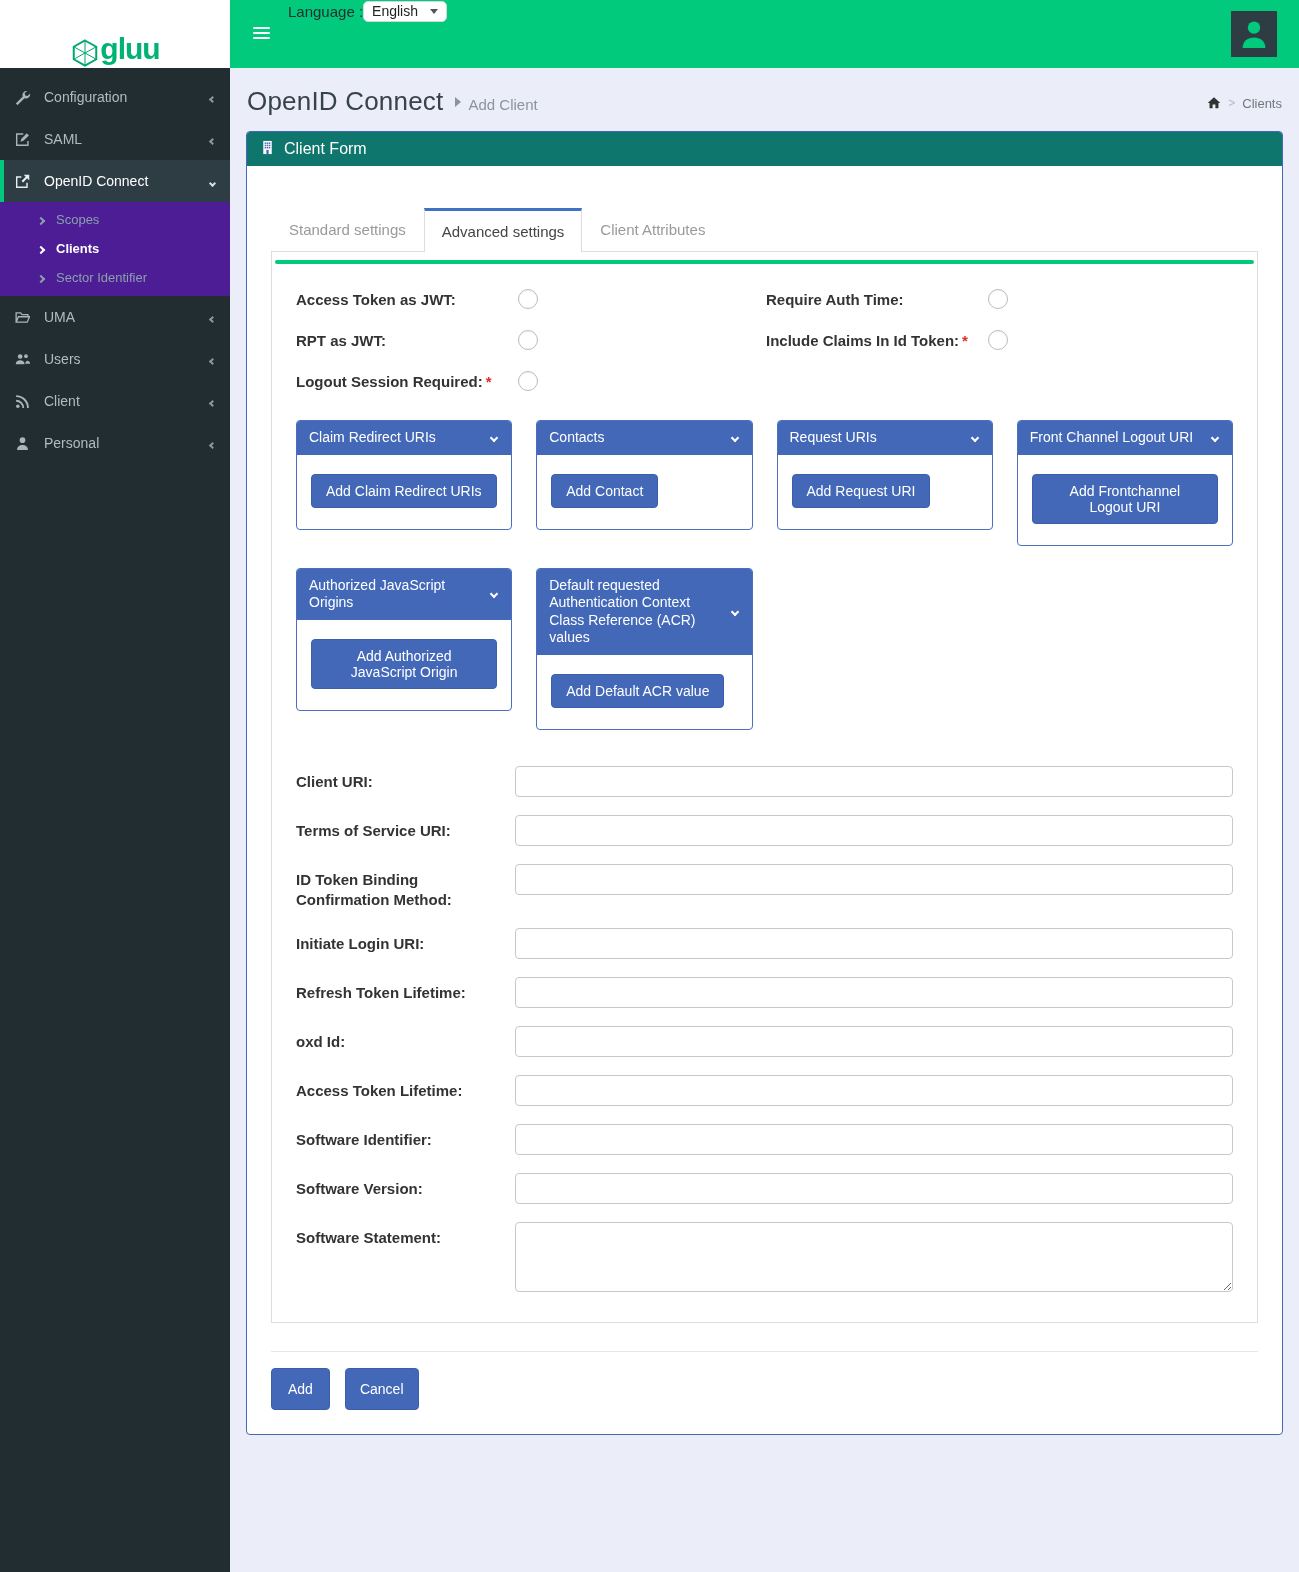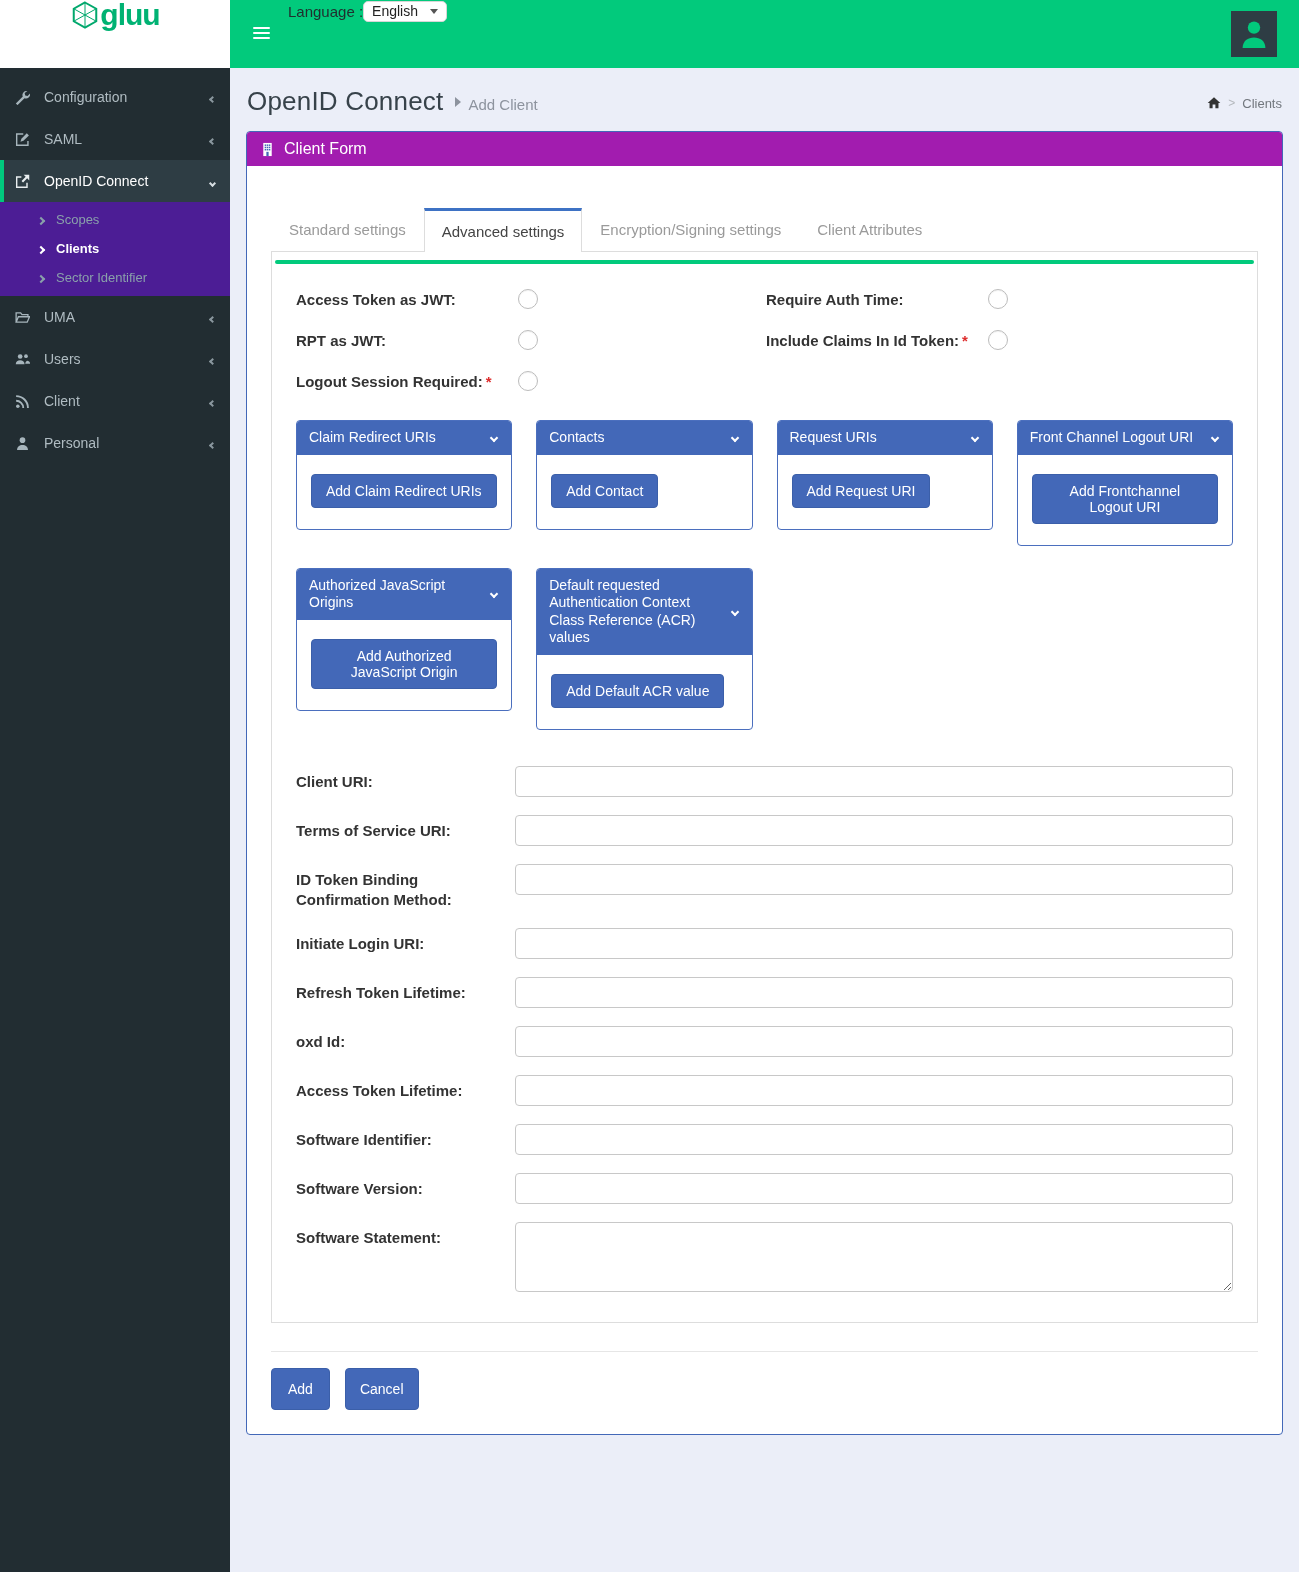--- a/index.html
+++ b/index.html
@@ -5,21 +5,21 @@
   * { box-sizing: border-box; }
   html,body { margin:0; padding:0; }
   body {
     width:1299px; height:1572px; position:relative;
     background:#ebeef8;
     font-family:"Liberation Sans", sans-serif;
     color:#333;
   }
   
   .sidebar { position:absolute; left:0; top:0; width:230px; height:1572px; background:#222d32; z-index:5; }
-  .logo { height:68px; background:#fff; display:flex; align-items:flex-start; justify-content:center; gap:0; }
+  .logo { height:68px; background:#fff; display:flex; align-items:flex-end; justify-content:center; gap:0; }
   .logo-text { font-size:30px; font-weight:bold; color:#00b273; letter-spacing:-1px; line-height:1; padding-bottom:4px; }
   .menu { padding-top:8px; }
   .menu-item { display:flex; align-items:center; gap:11px; padding:13px 15px; color:#b0bcc2; font-size:14px; cursor:pointer; }
   .mi-icon { width:18px; height:15px; display:flex; align-items:center; color:#a7b5bc; flex:0 0 18px; }
   .mi-icon svg { width:15px; height:15px; }
   .mi-chev { margin-left:auto; color:#8a979e; }
   .chev { display:inline-block; width:6px; height:6px; border-right:2px solid currentColor; border-bottom:2px solid currentColor; }
   .chev.left  { transform:rotate(135deg); }
   .chev.down  { transform:rotate(45deg); }
   .chev.right { transform:rotate(-45deg); }
@@ -45,21 +45,21 @@
   .content { position:absolute; left:230px; top:68px; width:1069px; }
   .page-head { display:flex; align-items:baseline; padding:18px 17px 12px; }
   .page-title { font-size:26px; font-weight:500; color:#37424a; margin:0; letter-spacing:0.2px; }
   .caret-right { width:0; height:0; border-top:5px solid transparent; border-bottom:5px solid transparent; border-left:6px solid #8d939e; margin:0 7px 0 12px; align-self:center; }
   .page-sub { font-size:15px; color:#8d939e; }
   .breadcrumb { margin-left:auto; display:flex; align-items:center; gap:7px; font-size:13px; color:#72777e; }
   .breadcrumb .home-icon { color:#333; display:flex; }
   .breadcrumb .sep { color:#b4b8bd; font-size:12px; }
   
   .panel { margin:2px 16px 0; background:#fff; border:1px solid #4368b8; border-radius:4px; }
-  .panel-head { background:#a21caf; color:#fff; padding:8px 13px; font-size:16px; display:flex; align-items:center; gap:9px; border-radius:3px 3px 0 0; }
+  .panel-head { background:#0f766e; color:#fff; padding:8px 13px; font-size:16px; display:flex; align-items:flex-start; gap:9px; border-radius:3px 3px 0 0; }
   .panel-head svg { width:15px; height:15px; }
   .panel-body { padding:20px 24px 24px; }
   
   .tabs { display:flex; border-bottom:1px solid #ddd; margin-top:22px; }
   .tab { padding:12px 17px; font-size:15px; color:#9a9a9a; cursor:pointer; border:1px solid transparent; border-bottom:none; }
   .tab.active { background:#fff; color:#444; border-color:#ddd; border-top:3px solid #3e72c4; margin-bottom:-1px; cursor:default; }
   .tab-content { border:1px solid #ddd; border-top:none; padding:8px 3px 30px; }
   .green-line { height:4px; background:#02ca7c; border-radius:2px; }
   .tc-inner { padding:24px 21px 0; }
   
@@ -252,21 +252,20 @@
           </g>
         </svg>
       <span>Client Form</span>
     </div>
 
     <div class="panel-body">
 
       <div class="tabs">
         <div class="tab">Standard settings</div>
         <div class="tab active">Advanced settings</div>
-        <div class="tab">Encryption/Signing settings</div>
         <div class="tab">Client Attributes</div>
       </div>
 
       <div class="tab-content">
         <div class="green-line"></div>
         <div class="tc-inner">
 
           <div class="toggles">
             <div class="tg-col-left">
               <div class="toggle-row">

